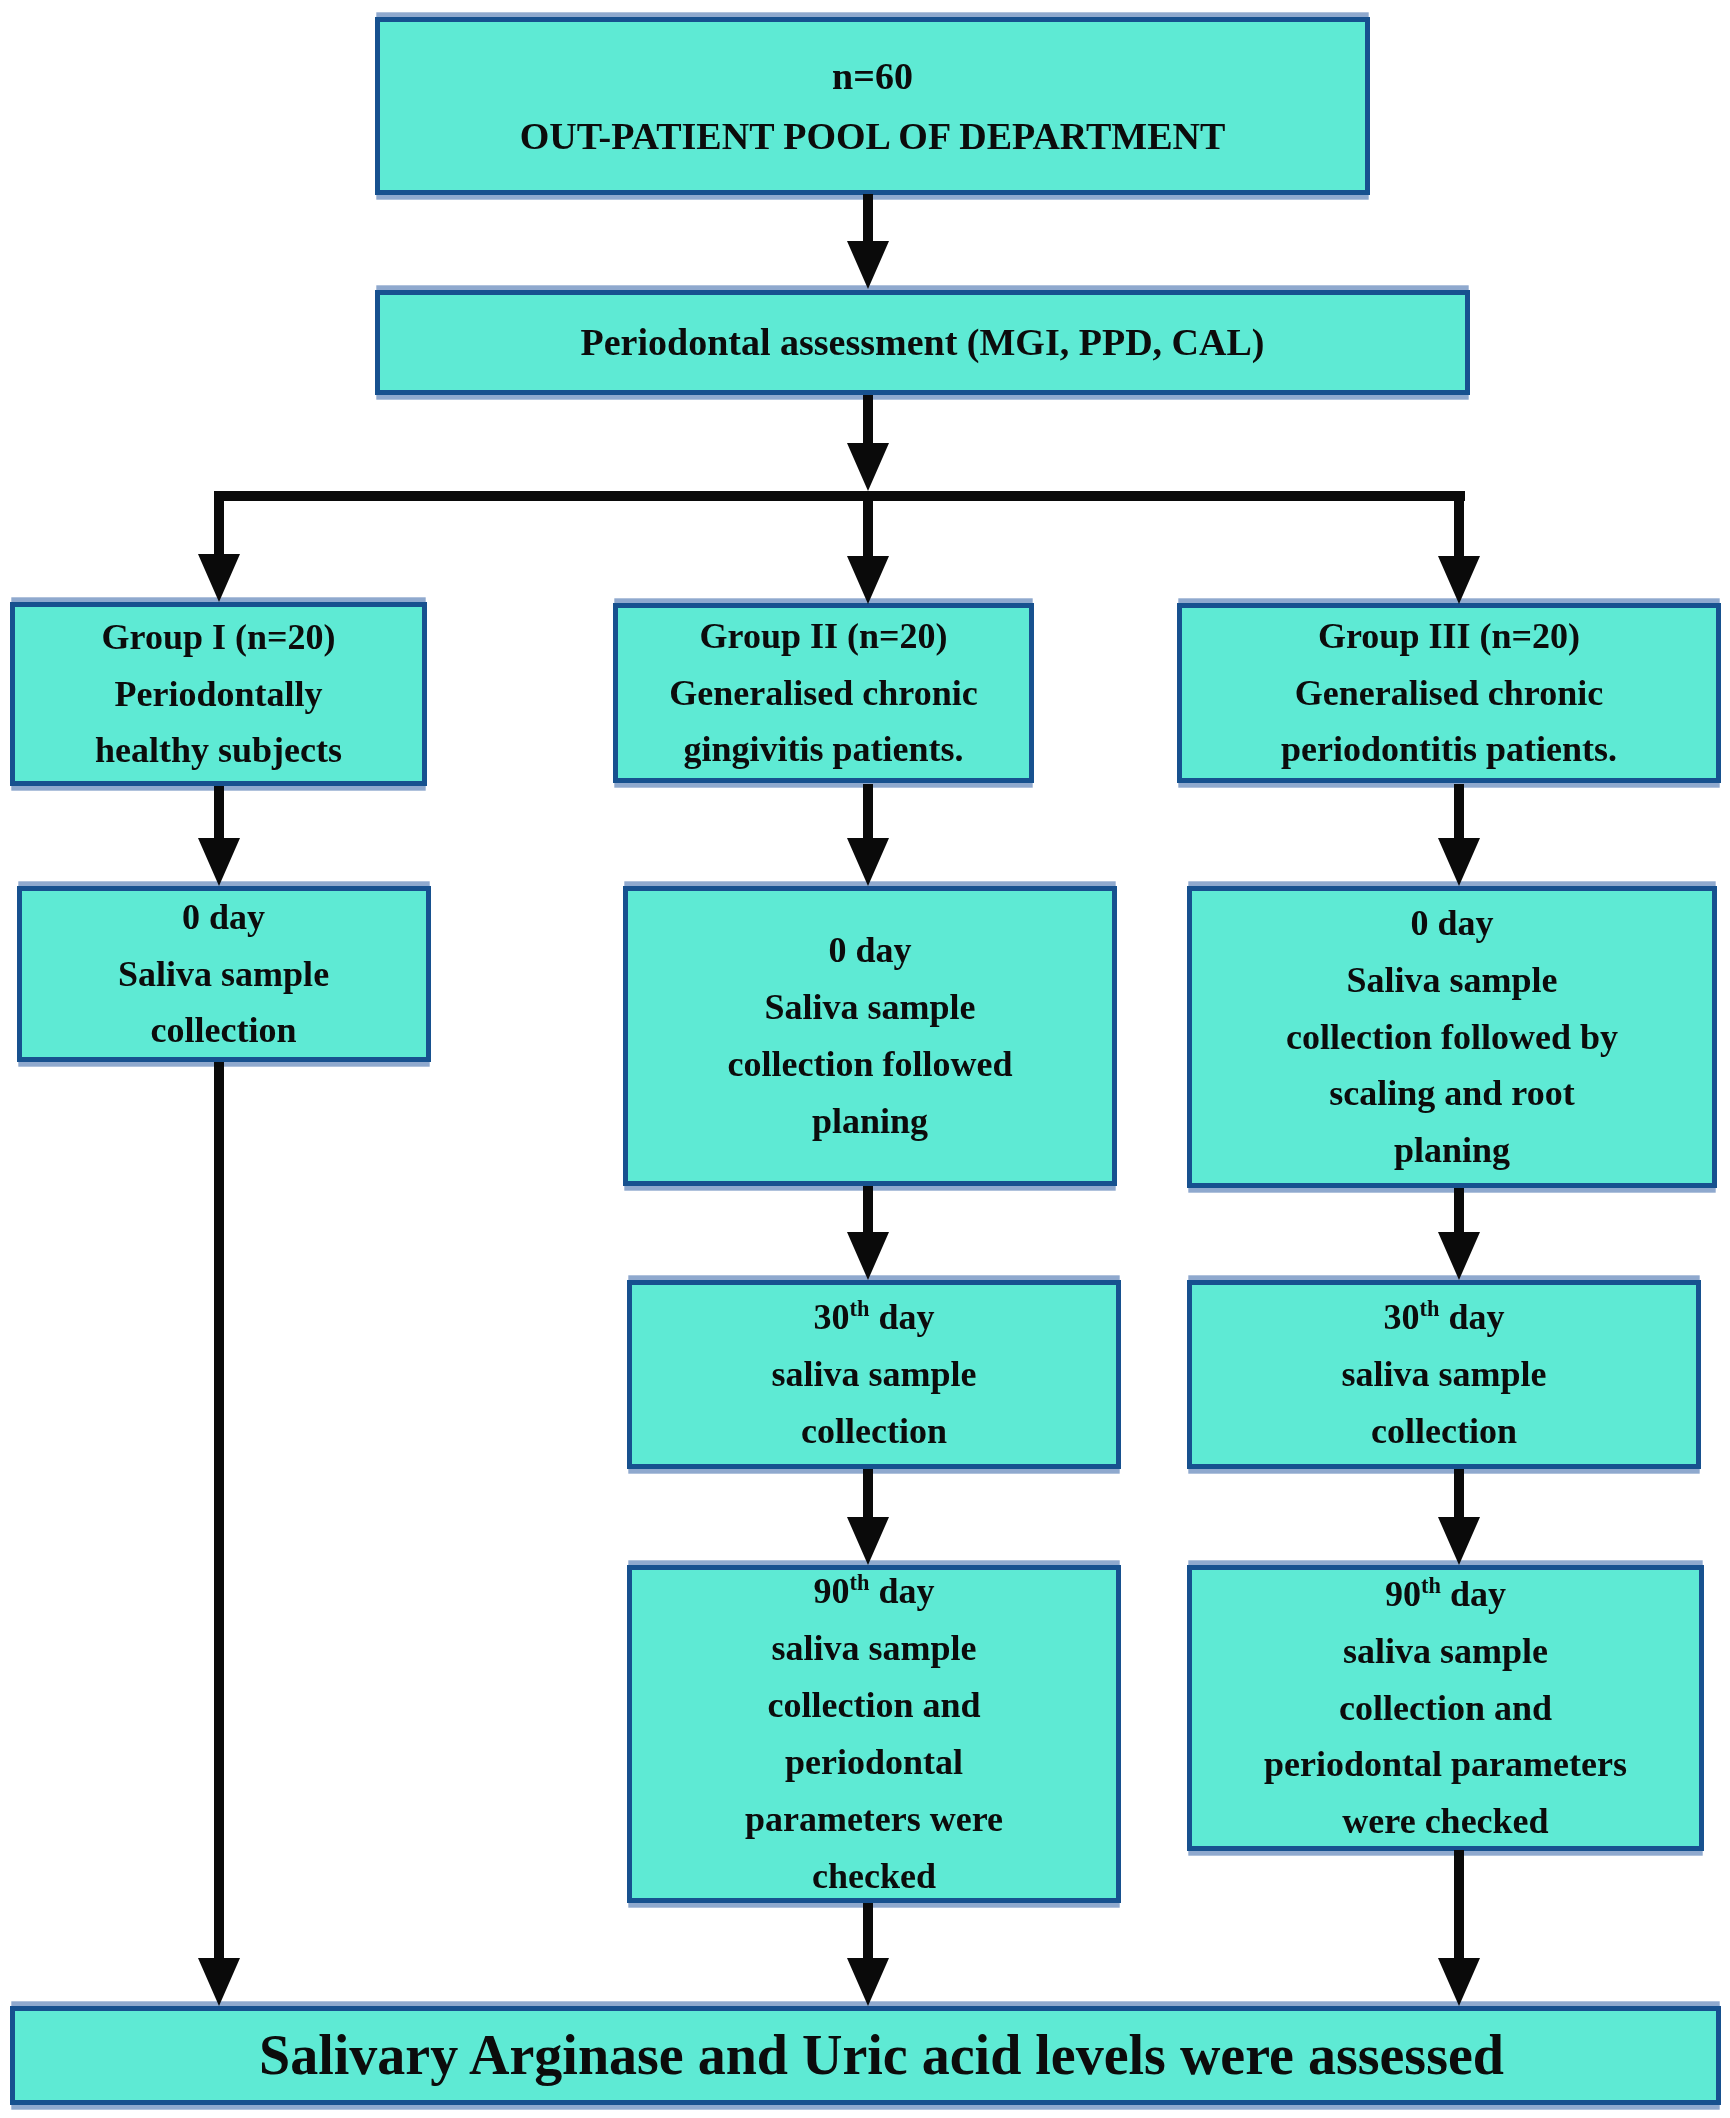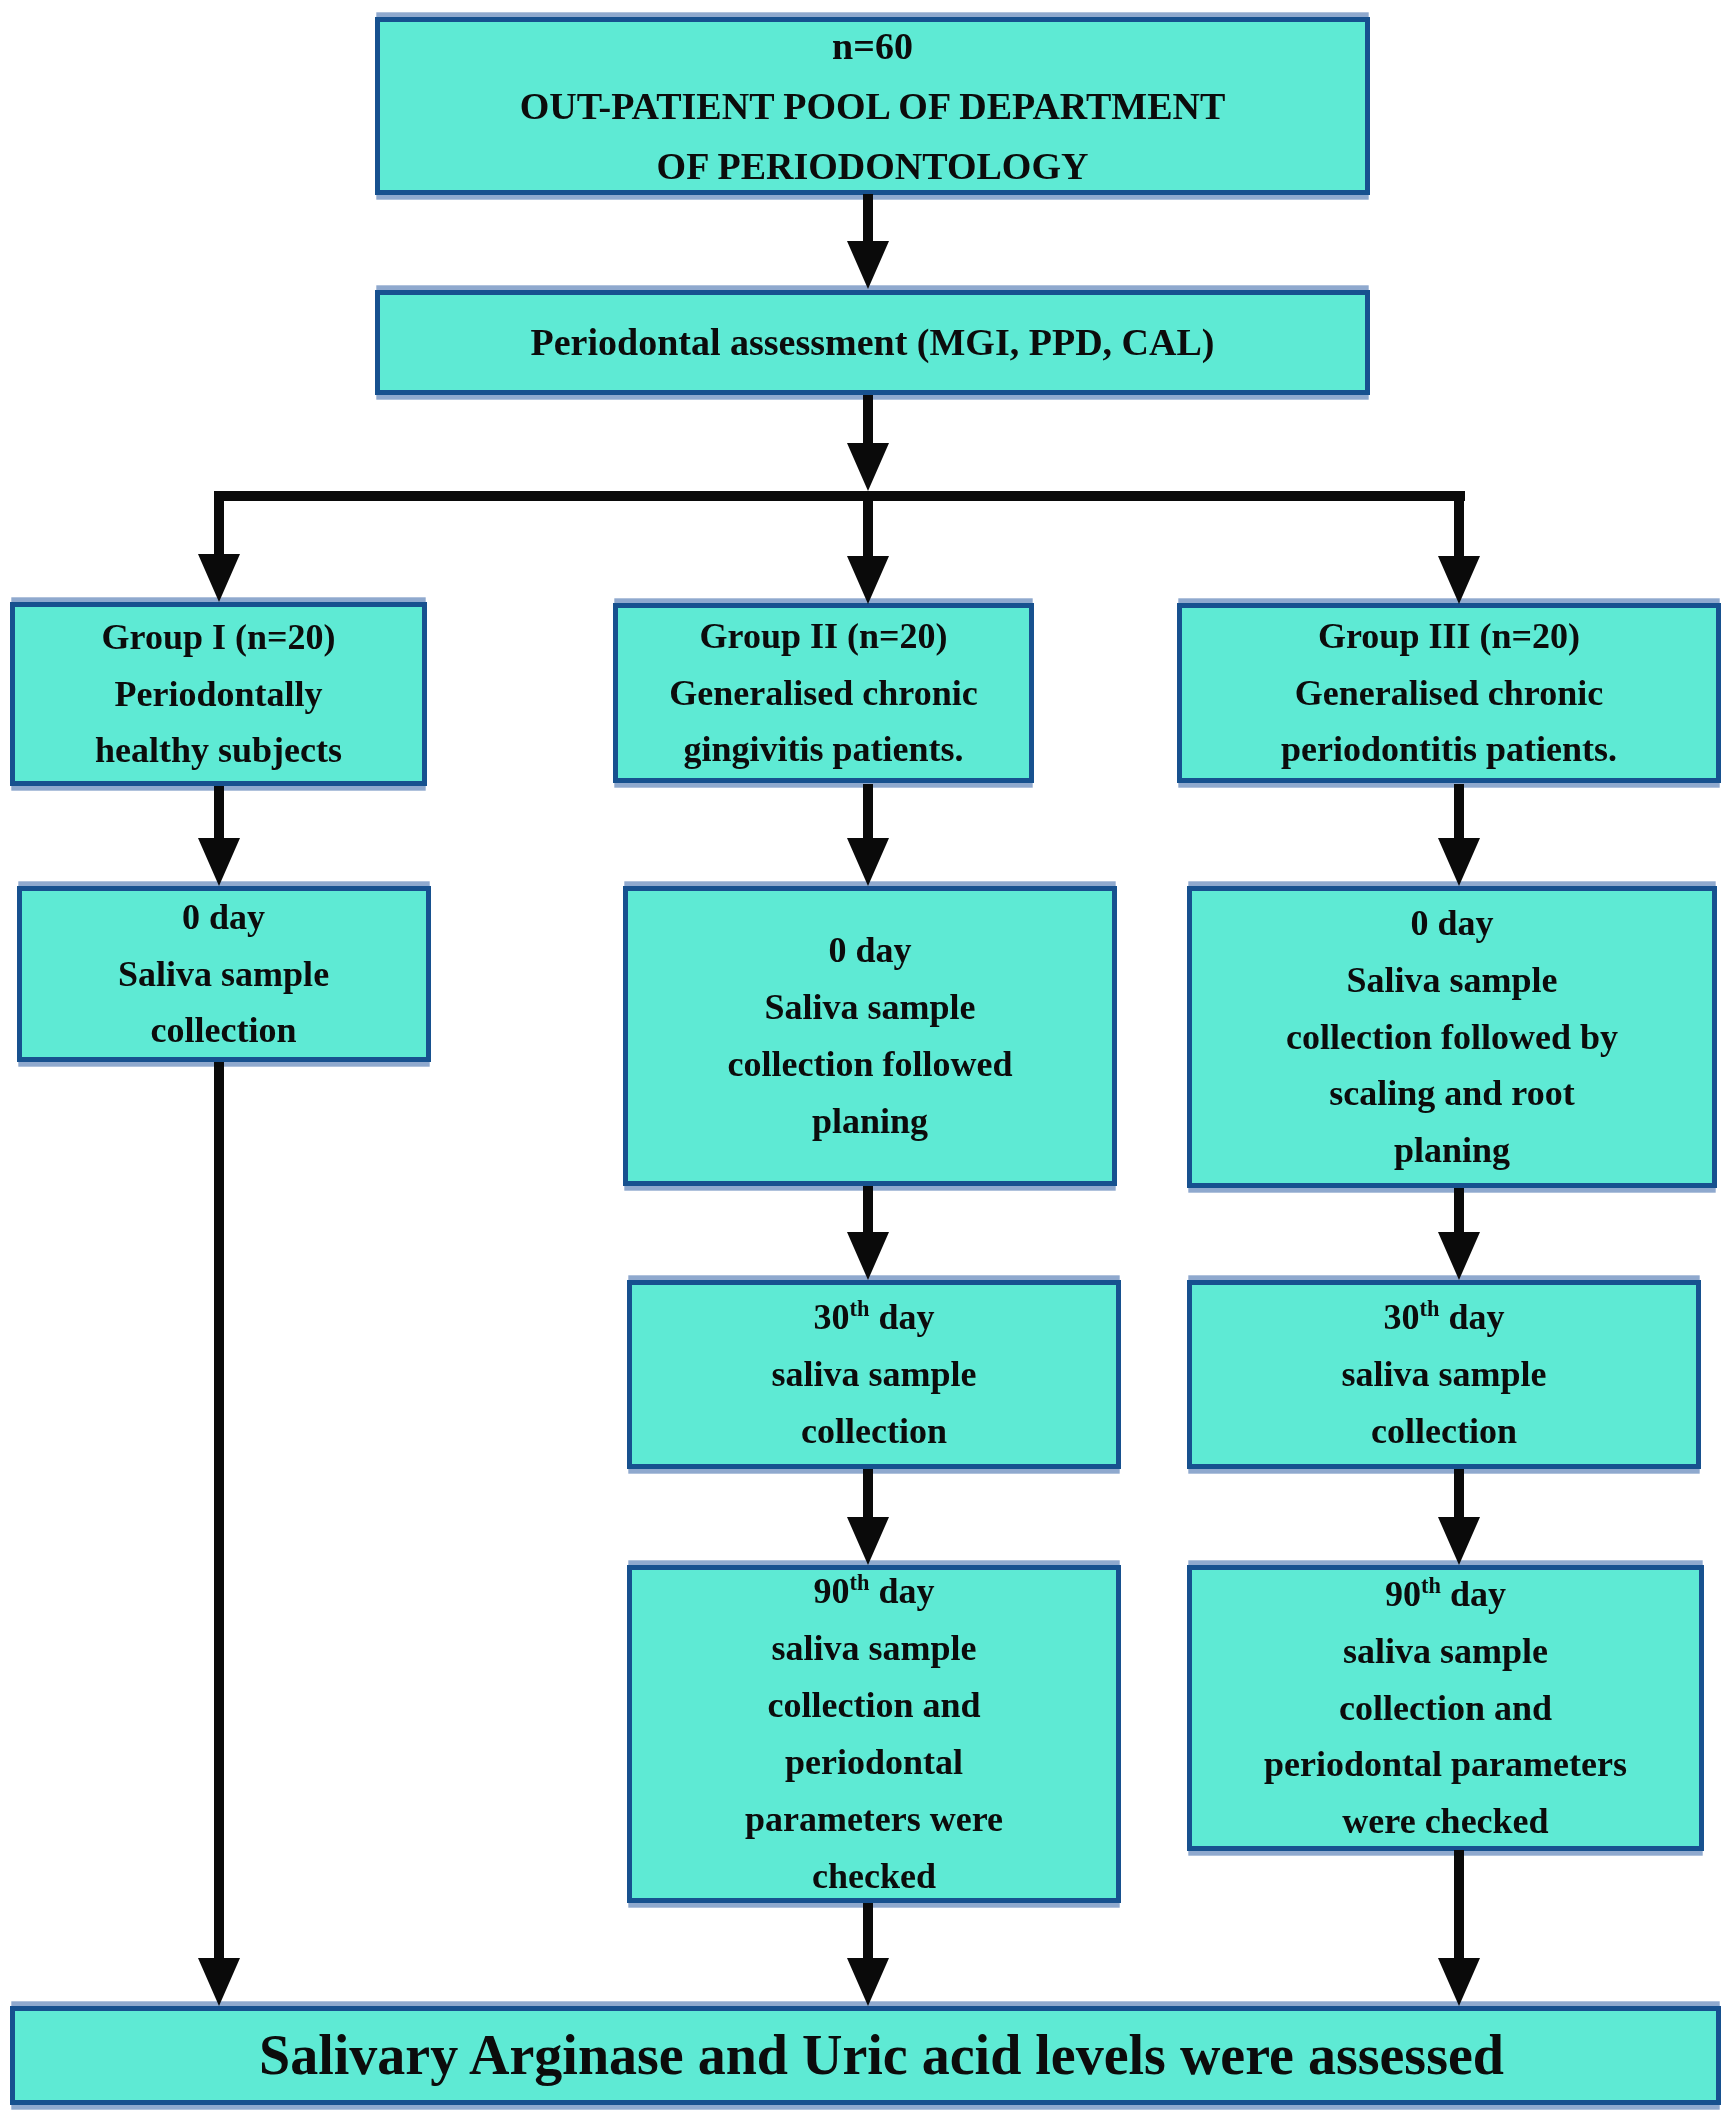--- a/index.html
+++ b/index.html
@@ -54,24 +54,23 @@
   }
 </style>
 </head>
 <body>
 
 <div class="canvas">
 
   <div class="node fs-58" style="left:375px;top:16.6px;width:995px;height:178px">
       <div class="line">n=60</div>
       <div class="line">OUT-PATIENT POOL OF DEPARTMENT</div>
-      <div class="line">OF PERIODONTOLOGY</div>
-    </div>
-
-  <div class="node fs-58" style="left:375px;top:290px;width:995px;height:105px">
+    </div>
+
+  <div class="node fs-58" style="left:375px;top:290px;width:1095px;height:105px">
       <div class="line">Periodontal assessment (MGI, PPD, CAL)</div>
     </div>
 
   <div class="node" style="left:10px;top:602px;width:417px;height:184px">
       <div class="line">Group I (n=20)</div>
       <div class="line">Periodontally</div>
       <div class="line">healthy subjects</div>
     </div>
 
   <div class="node" style="left:613px;top:603px;width:421px;height:180px">

